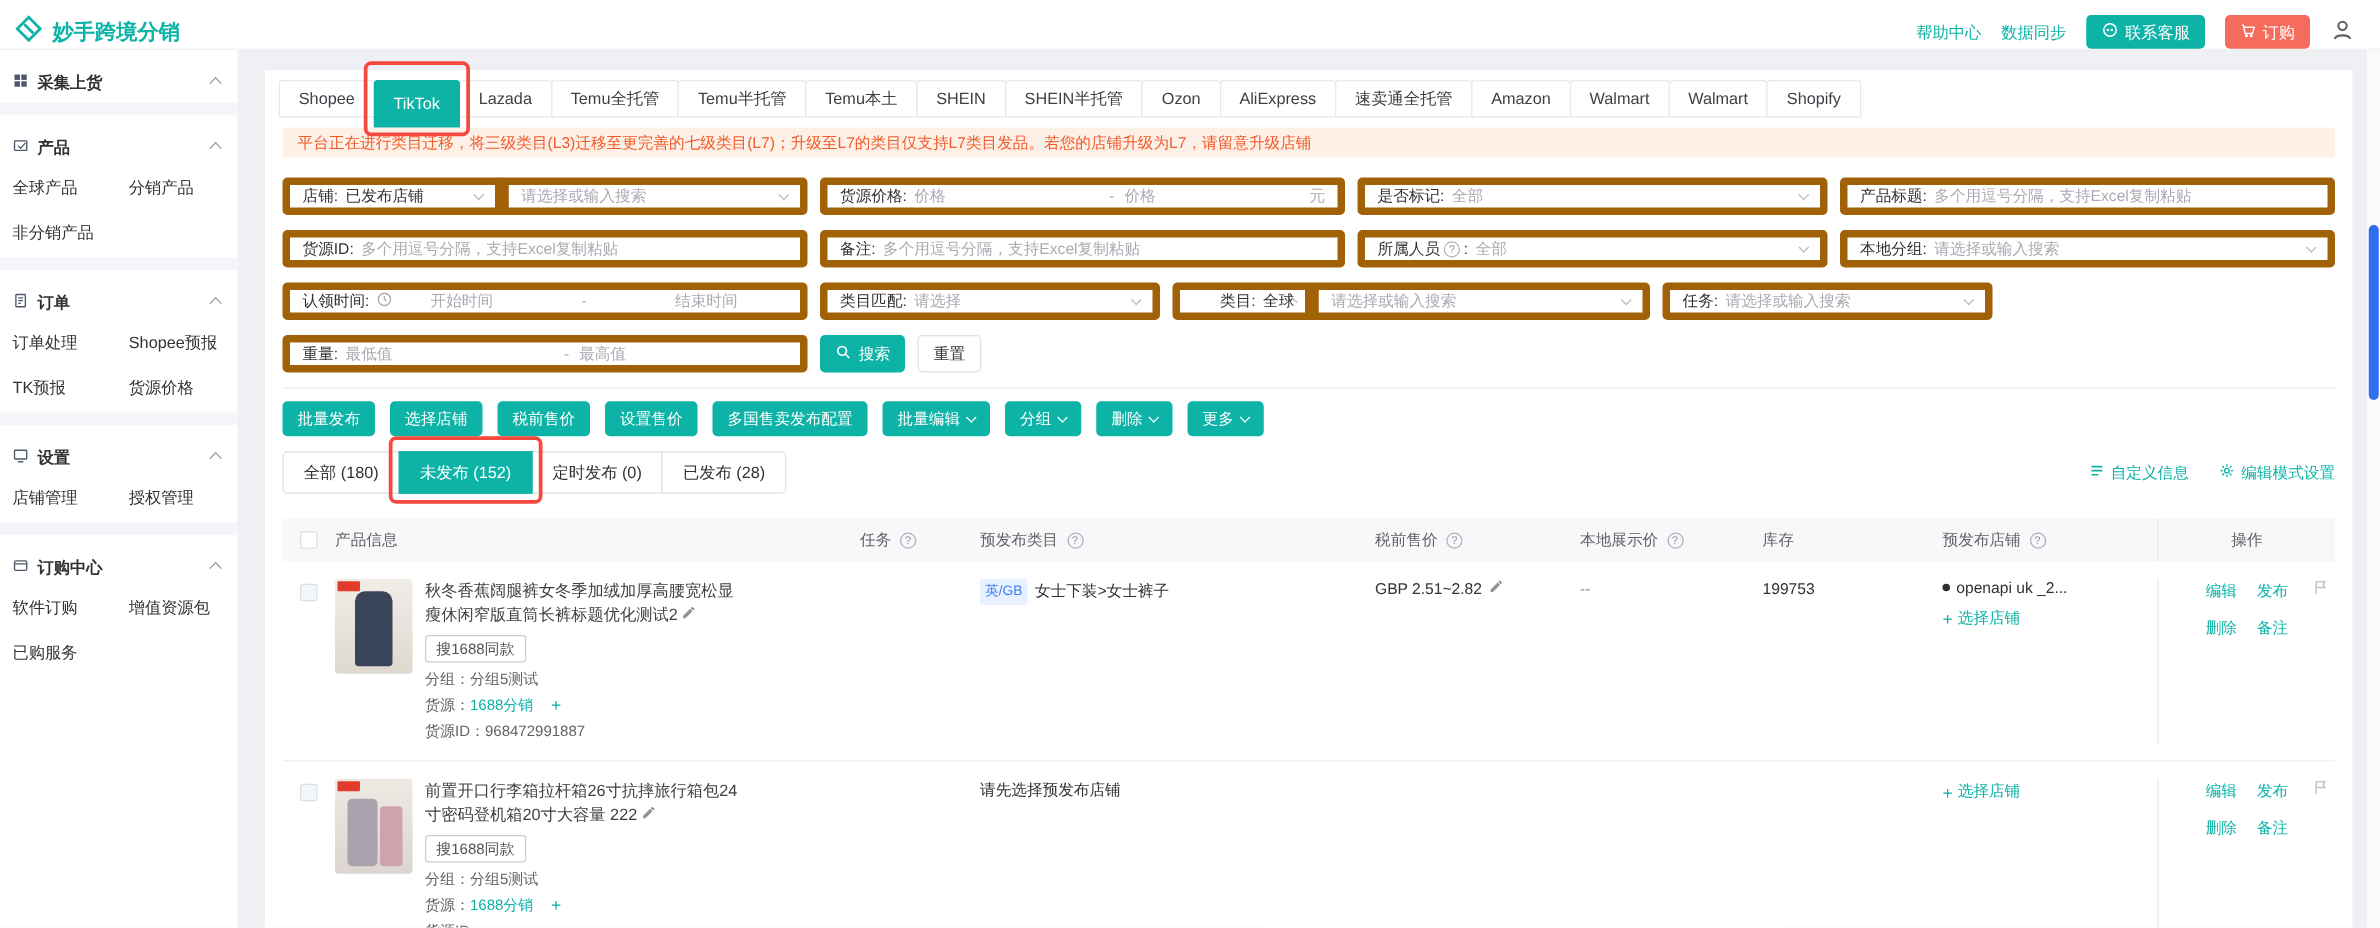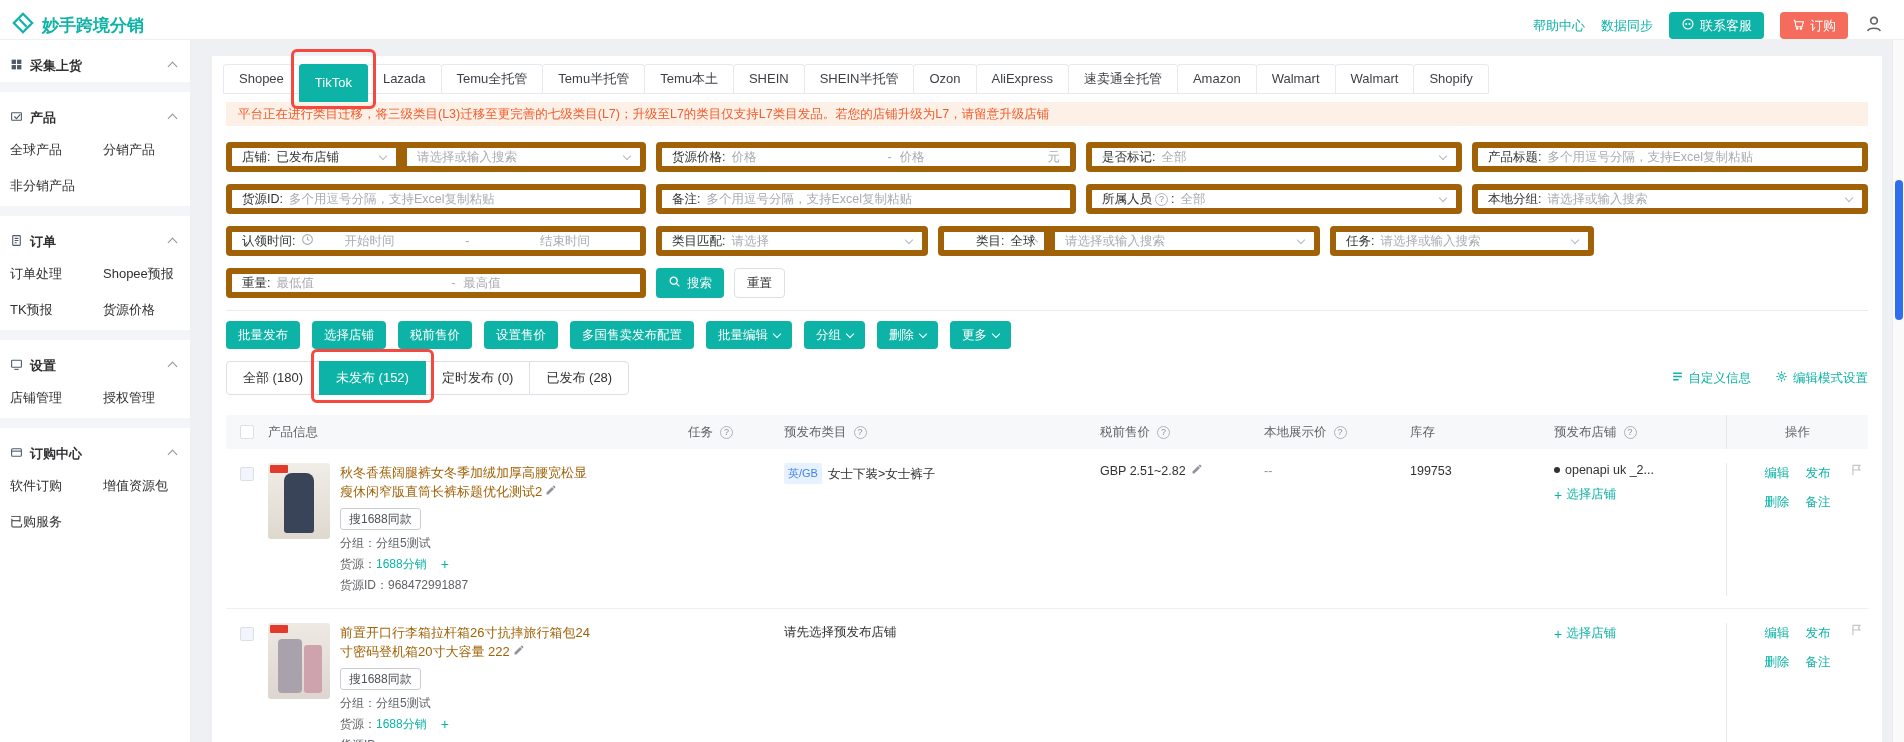--- a/index.html
+++ b/index.html
@@ -93,21 +93,21 @@
   .trow .c-ck { padding-top:4px; }
   .trow .c-ops { align-self:stretch; min-height:128px; }
   .pimg { width:62px; height:76px; border-radius:3px; flex:none; position:relative; overflow:hidden; cursor:pointer; }
   .pimg .tag { position:absolute; top:2px; left:2px; width:18px; height:8px; background:#e23b2e; border-radius:1px; }
   .pimg1 { background:linear-gradient(#f1ede7,#ded8cf); }
   .pimg1 .blob { position:absolute; left:16px; top:10px; width:30px; height:60px; background:#3a4458; border-radius:8px 8px 3px 3px; }
   .pimg2 { background:linear-gradient(#efe9e3,#ddd5cf); }
   .pimg2 .blob { position:absolute; left:10px; top:16px; width:24px; height:54px; background:#a9a2ad; border-radius:4px; }
   .pimg2 .blob2 { position:absolute; right:8px; top:22px; width:18px; height:48px; background:#cfa3ad; border-radius:3px; }
   .ptext { margin-left:10px; width:258px; }
-  .ptitle { font-size:13px; line-height:19px; color:#a16207; }
+  .ptitle { font-size:13px; line-height:19px; color:#404040; }
   .pedit { margin-left:3px; cursor:pointer; }
   .chip { display:inline-flex; align-items:center; height:22px; padding:0 8px; border:1px solid #c9cdd4; border-radius:3px; font-size:12px; color:#4e5257; margin:7px 0 3px; cursor:pointer; background:#fff; font-family:inherit; }
   .meta { font-size:12px; color:#606266; line-height:21px; display:flex; align-items:center; }
   .meta .src { color:#0db3a6; cursor:pointer; }
   .meta .plus { color:#0db3a6; margin-left:14px; font-size:14px; cursor:pointer; }
   .badge { display:inline-block; background:#e8f1ff; color:#3d82f6; font-size:11px; padding:1px 4px; border-radius:2px; margin-right:6px; vertical-align:1px; }
   .catline { font-size:12.5px; color:#303133; padding-right:16px; line-height:19px; }
   .priceline { font-size:12.5px; color:#303133; display:flex; align-items:center; gap:5px; }
   .dim { color:#909399; font-size:12.5px; }
   .stockline { font-size:12.5px; color:#303133; }

